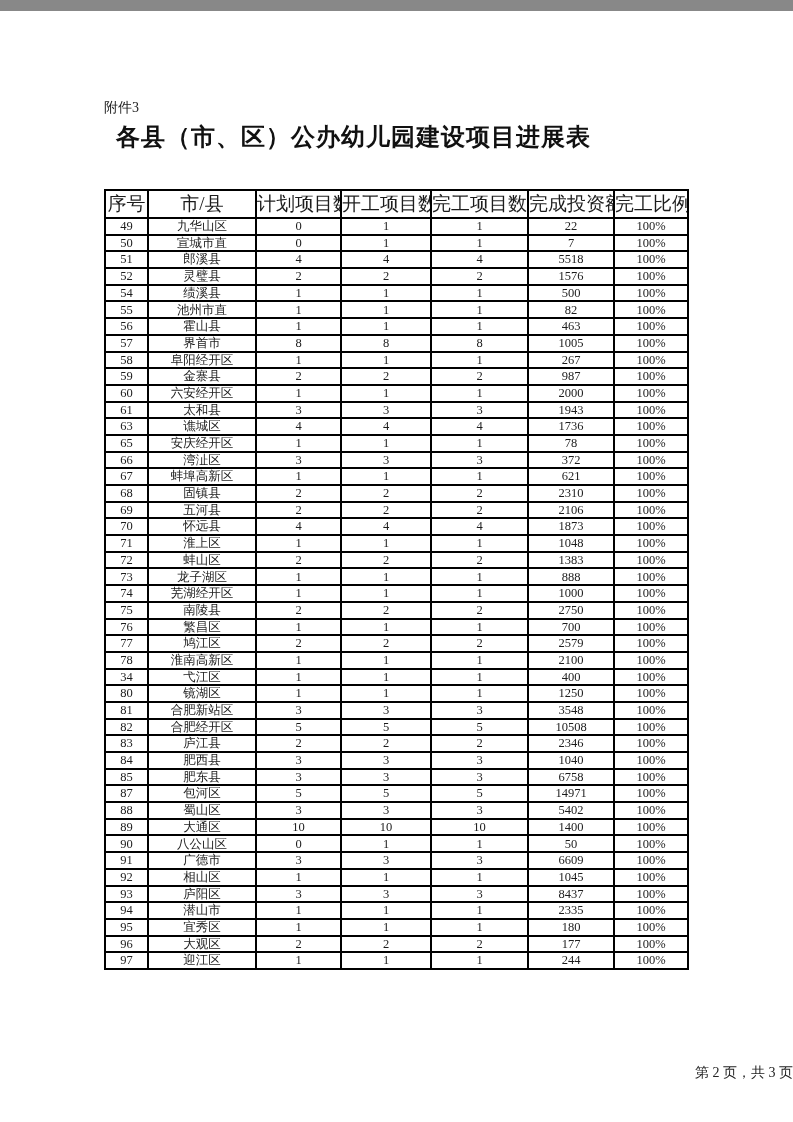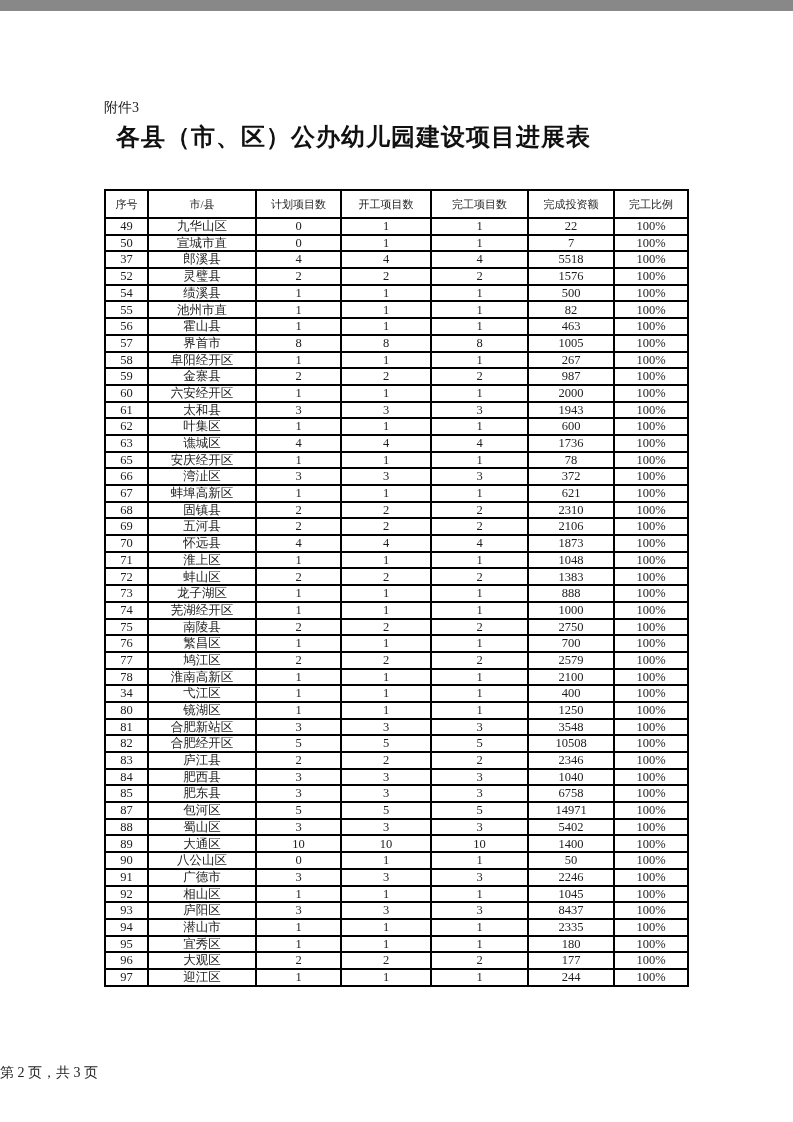--- a/index.html
+++ b/index.html
@@ -44,35 +44,35 @@
   table.progress-table td {
     border: 2px solid #000000;
     text-align: center;
     vertical-align: middle;
     overflow: hidden;
     white-space: nowrap;
     color: #1c1c1c;
   }
   table.progress-table thead th {
     height: 28px;
-    font-size: 11px;
+    font-size: 19px;
     font-weight: normal;
   }
   table.progress-table tbody td {
     height: 16.7px;
     font-size: 12.5px;
     line-height: 1;
     padding: 0 2px;
   }
   .page-footer {
     position: absolute;
     left: 0;
     top: 1053px;
     width: 793px;
-    text-align: left;
+    text-align: right;
     font-size: 14px;
     color: #222222;
   }
 </style>
 </head>
 <body>
 
 <div class="page">
 
   <div class="attachment-label">附件3</div>
@@ -113,21 +113,21 @@
         <tr>
           <td>50</td>
           <td>宣城市直</td>
           <td>0</td>
           <td>1</td>
           <td>1</td>
           <td>7</td>
           <td>100%</td>
         </tr>
         <tr>
-          <td>37</td>
+          <td>51</td>
           <td>郎溪县</td>
           <td>4</td>
           <td>4</td>
           <td>4</td>
           <td>5518</td>
           <td>100%</td>
         </tr>
         <tr>
           <td>52</td>
           <td>灵璧县</td>
@@ -203,29 +203,20 @@
         <tr>
           <td>61</td>
           <td>太和县</td>
           <td>3</td>
           <td>3</td>
           <td>3</td>
           <td>1943</td>
           <td>100%</td>
         </tr>
         <tr>
-          <td>62</td>
-          <td>叶集区</td>
-          <td>1</td>
-          <td>1</td>
-          <td>1</td>
-          <td>600</td>
-          <td>100%</td>
-        </tr>
-        <tr>
           <td>63</td>
           <td>谯城区</td>
           <td>4</td>
           <td>4</td>
           <td>4</td>
           <td>1736</td>
           <td>100%</td>
         </tr>
         <tr>
           <td>65</td>
@@ -451,21 +442,21 @@
           <td>1</td>
           <td>50</td>
           <td>100%</td>
         </tr>
         <tr>
           <td>91</td>
           <td>广德市</td>
           <td>3</td>
           <td>3</td>
           <td>3</td>
-          <td>2246</td>
+          <td>6609</td>
           <td>100%</td>
         </tr>
         <tr>
           <td>92</td>
           <td>相山区</td>
           <td>1</td>
           <td>1</td>
           <td>1</td>
           <td>1045</td>
           <td>100%</td>

